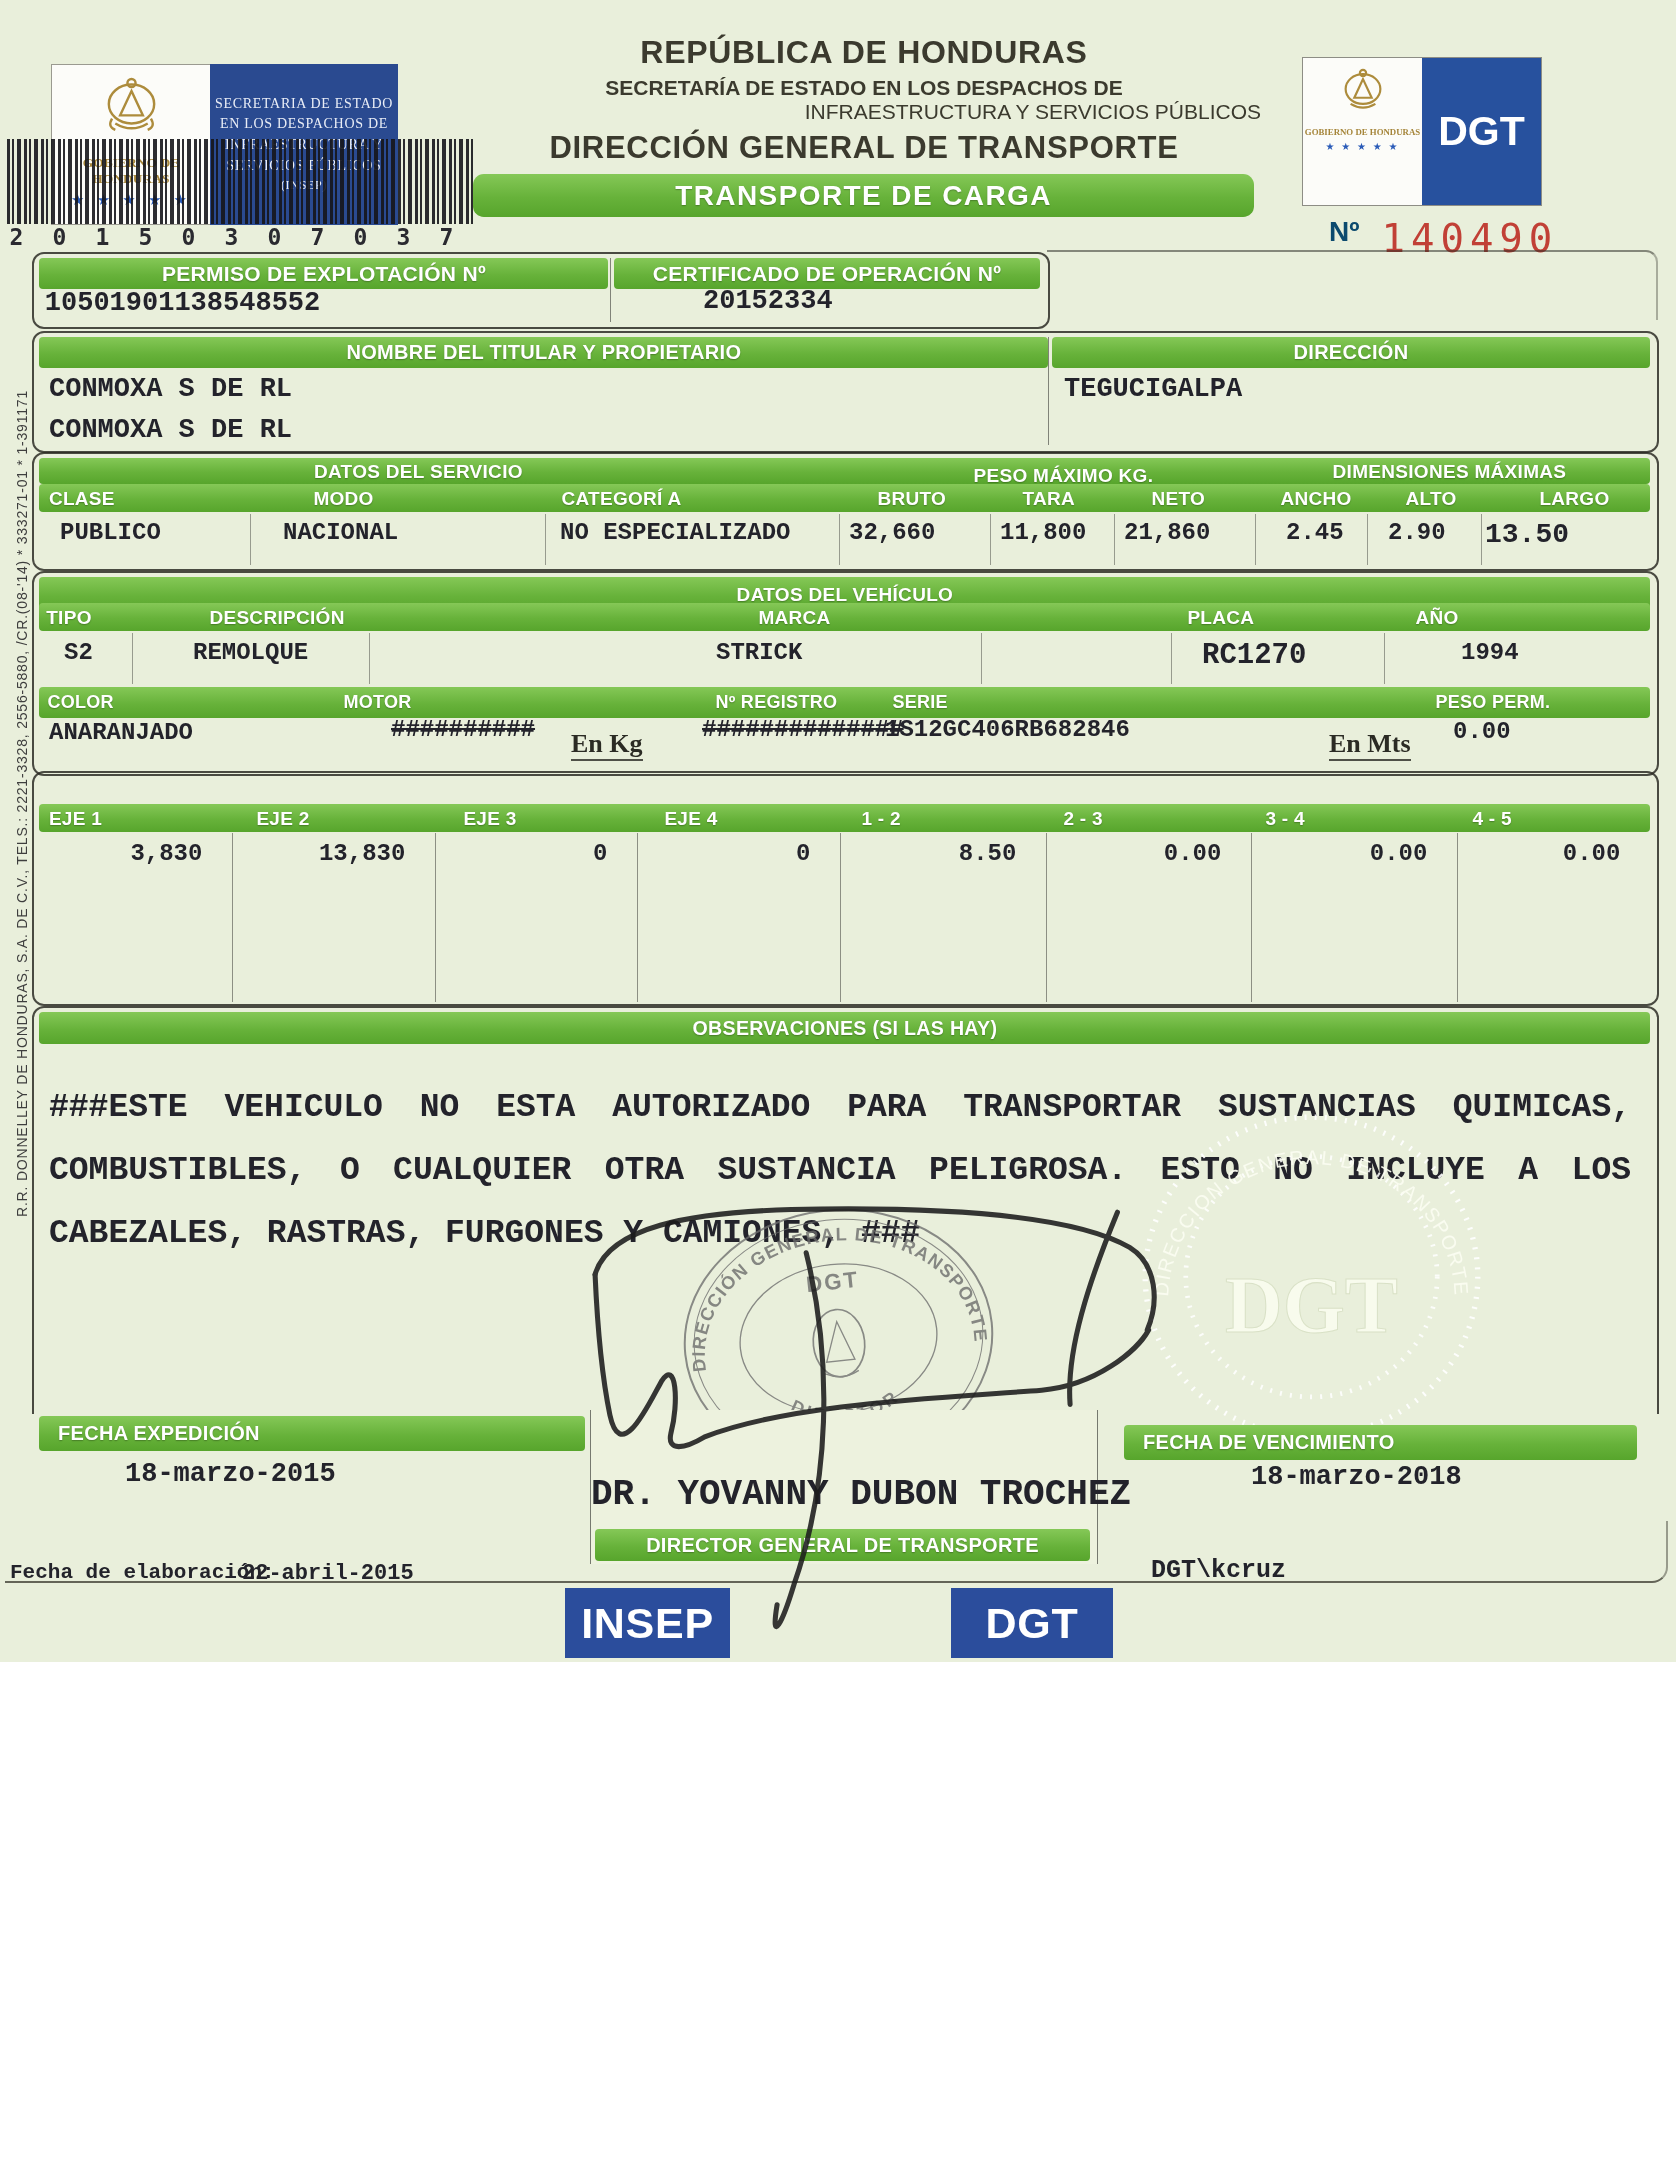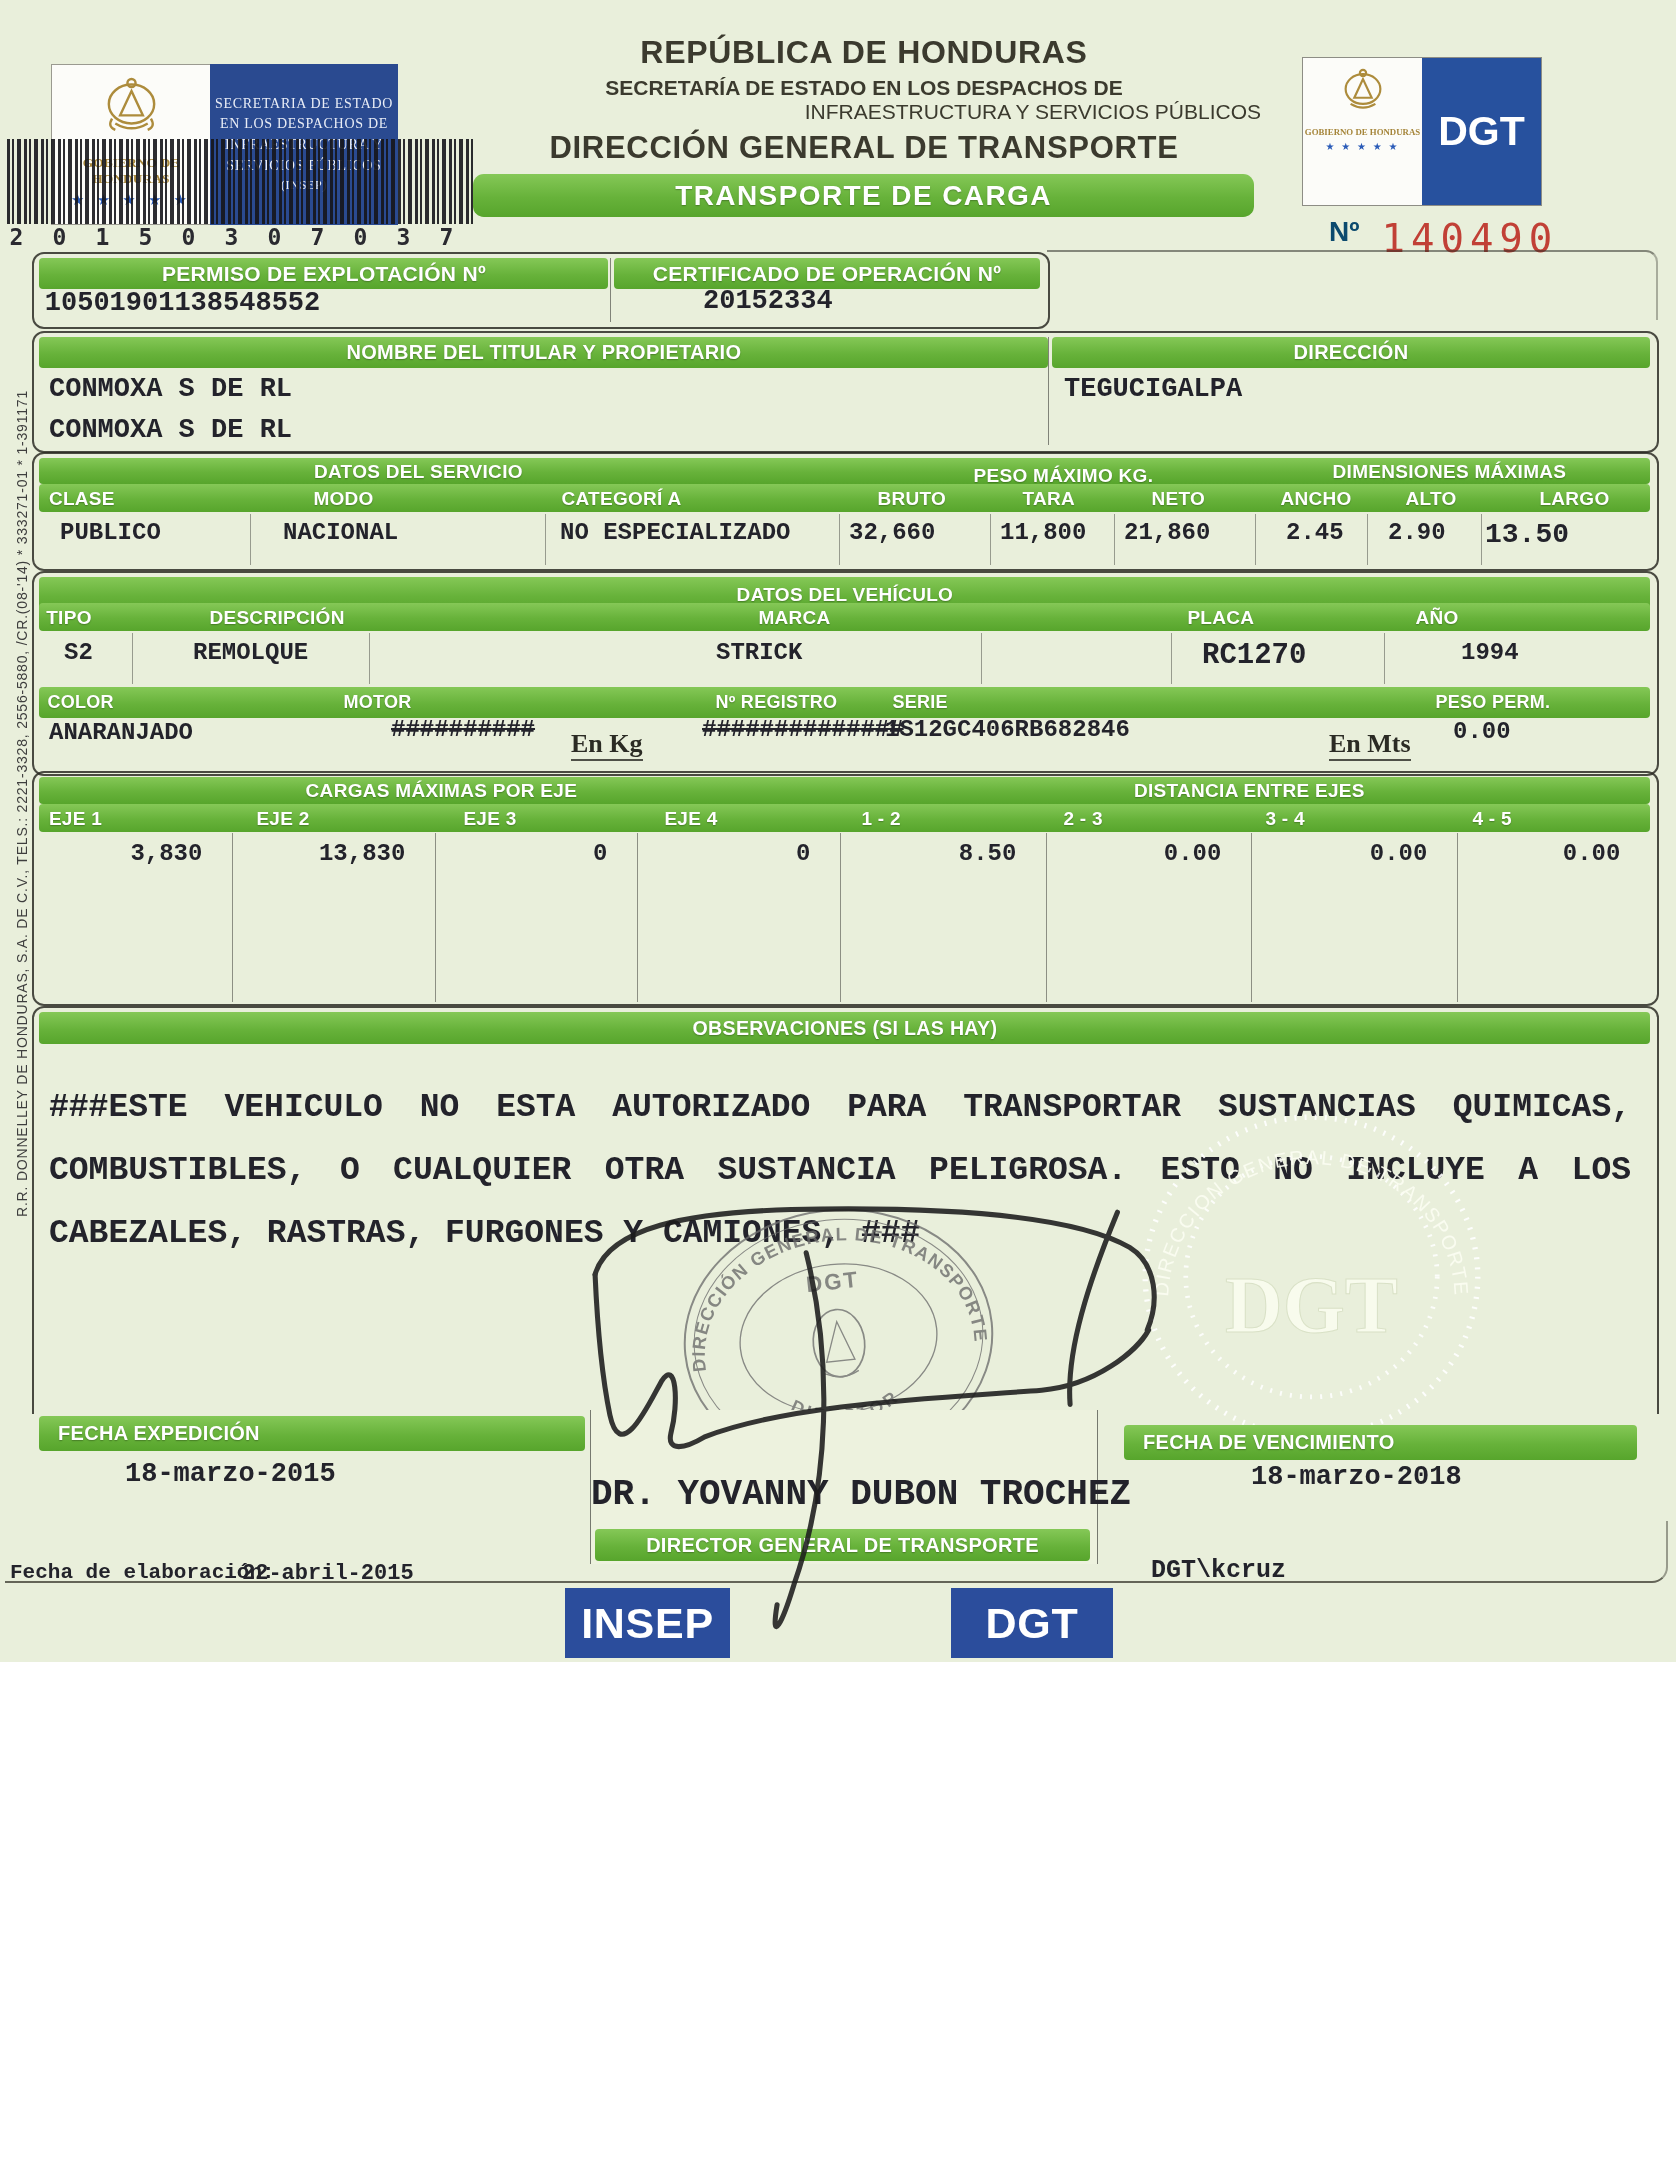--- a/index.html
+++ b/index.html
@@ -209,24 +209,20 @@
     <div class="val mono" style="left:357px;top:143px;font-size:24px;text-decoration:line-through;">##########</div>
     <div class="val mono" style="left:668px;top:143px;font-size:24px;text-decoration:line-through;">##############</div>
     <div class="val mono" style="left:851px;top:143px;font-size:24px;">1S12GC406RB682846</div>
     <div class="val mono" style="left:1419px;top:145px;font-size:24px;">0.00</div>
   </div>
 
   <div class="units" style="left:571px;top:729px;">En Kg</div>
   <div class="units" style="left:1329px;top:729px;">En Mts</div>
 
   <div class="section" style="left:32px;top:771px;width:1623px;height:231px;">
-    <div class="greenbar" style="left:5.4px;top:4px;width:1611px;height:27px;">
-      <span class="grouplabel" style="left:402px;top:3.4px;">CARGAS MÁXIMAS POR EJE</span>
-      <span class="grouplabel" style="left:1210px;top:3.4px;">DISTANCIA ENTRE EJES</span>
-    </div>
     <div class="greenbar" style="left:5.4px;top:31px;width:1611px;height:28px;">
       <span class="collabel" style="left:9.5px;top:4px;">EJE 1</span>
       <span class="collabel" style="left:217px;top:4px;">EJE 2</span>
       <span class="collabel" style="left:424px;top:4px;">EJE 3</span>
       <span class="collabel" style="left:625px;top:4px;">EJE 4</span>
       <span class="collabel" style="left:822px;top:4px;">1 - 2</span>
       <span class="collabel" style="left:1024px;top:4px;">2 - 3</span>
       <span class="collabel" style="left:1226px;top:4px;">3 - 4</span>
       <span class="collabel" style="left:1433px;top:4px;">4 - 5</span>
     </div>

